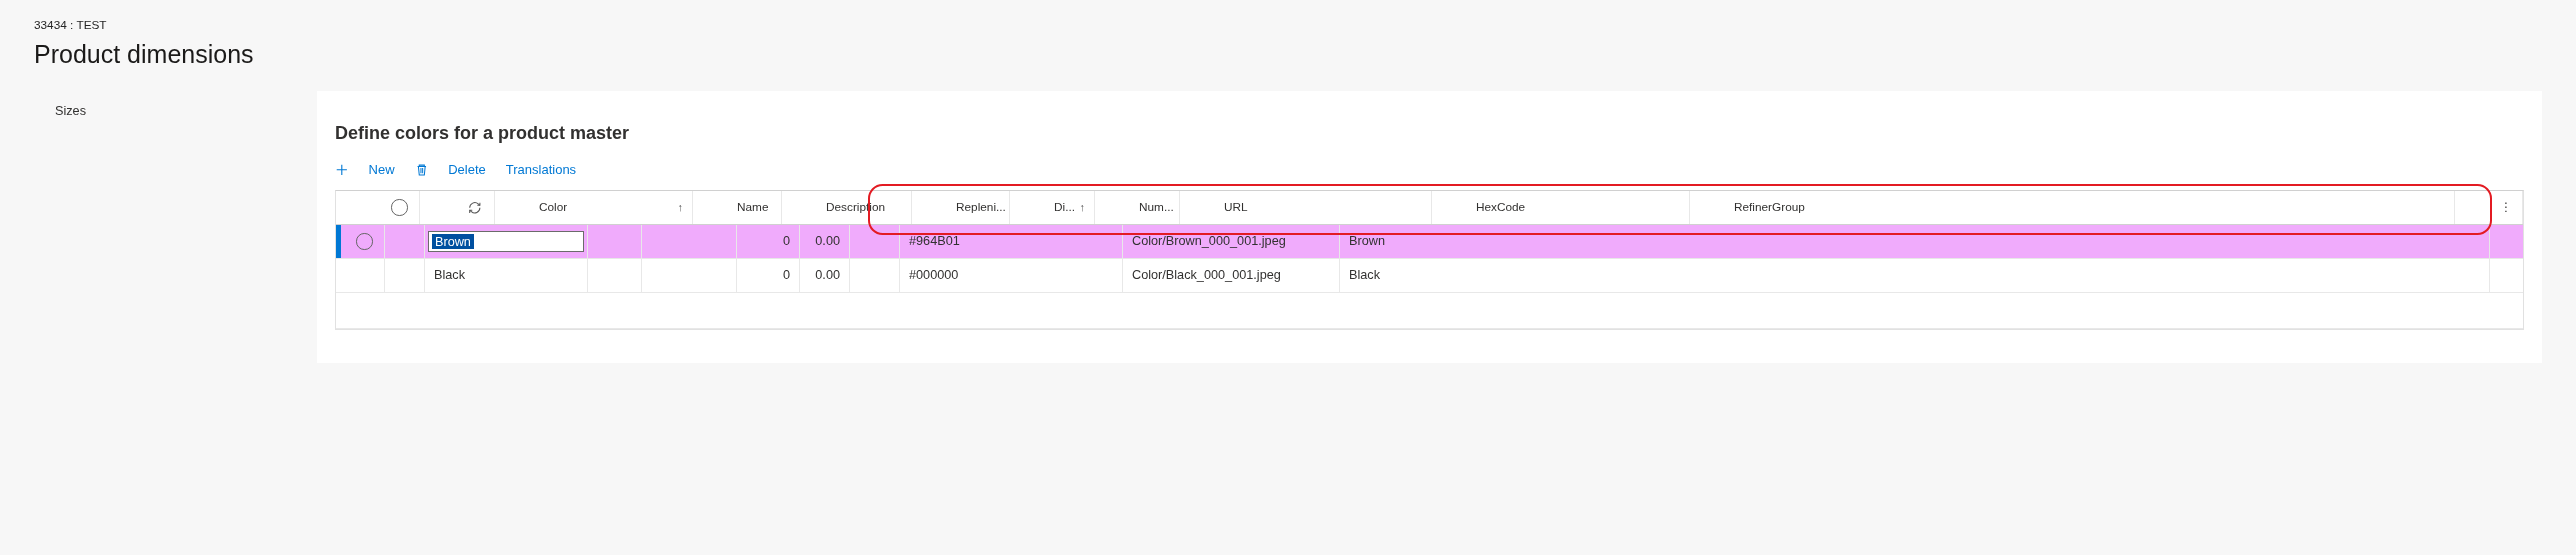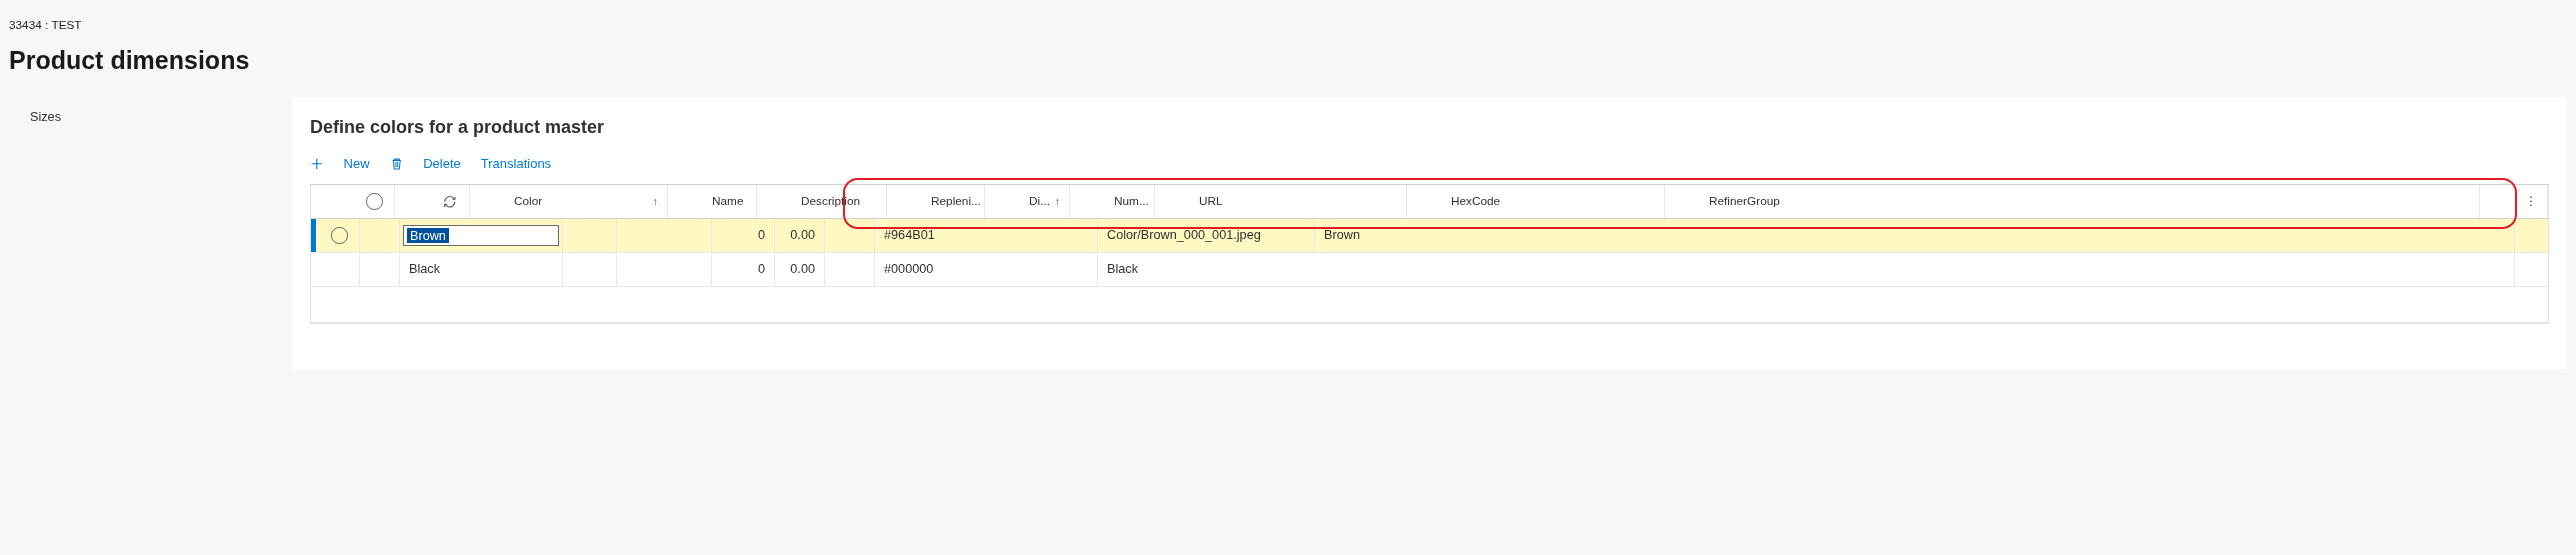--- a/index.html
+++ b/index.html
@@ -5,31 +5,31 @@
     * { box-sizing: border-box; }
     body {
       margin: 0;
       padding: 0;
       font-family: "Segoe UI", -apple-system, sans-serif;
       background: #f7f7f7;
       color: #323130;
       font-size: 12.7px;
     }
     .page {
-      padding: 18px 9px;
+      padding: 18px 34px;
     }
     .breadcrumb {
       font-size: 11.8px;
       color: #252525;
       margin-bottom: 7.2px;
     }
     .page-title {
       font-size: 25px;
-      font-weight: 700;
-      margin: 14px 0 22px 0;
+      font-weight: 400;
+      margin: 8px 0 22px 0;
       color: #1b1a19;
     }
     .layout {
       display: flex;
       gap: 29px;
       justify-content: space-between;
     }
     .sidebar {
       width: 254px;
       flex-shrink: 0;
@@ -49,21 +49,21 @@
     .main {
       flex: 1;
       background: #ffffff;
       padding: 16.3px 18px;
       min-height: 272px;
       position: relative;
     }
     .section-title {
       font-size: 18px;
       font-weight: 600;
-      margin: 4px 0 18px 0;
+      margin: 16px 0 18px 0;
     }
     .toolbar {
       display: flex;
       gap: 20px;
       margin-bottom: 12.7px;
       align-items: center;
     }
     .tool-btn {
       color: #0078d4;
       cursor: pointer;
@@ -113,21 +113,21 @@
     .col-name { width: 54px; }
     .col-desc { width: 95px; }
     .col-replen { width: 63px; }
     .col-di { width: 50px; }
     .col-num { width: 50px; }
     .col-hex { width: 223px; }
     .col-url { width: 217px; }
     .col-refiner { flex: 1; }
     .col-more { width: 33px; justify-content:center;}
     .row-selected {
-      background: #fef9c3;
+      background: #f0abfc;
     }
     .row-marker {
       width: 5.4px;
       background: #0078d4;
     }
     .circle {
       width: 16.3px; height: 16.3px;
       border: 0.9px solid #666;
       border-radius: 50%;
       display:inline-block;
@@ -269,20 +269,21 @@
           <div class="cell col-marker"></div>
           <div class="cell col-sel"></div>
           <div class="cell col-refresh"></div>
           <div class="cell col-color">Black</div>
           <div class="cell col-name"></div>
           <div class="cell col-desc"></div>
           <div class="cell col-replen num">0</div>
           <div class="cell col-di num">0.00</div>
           <div class="cell col-num num"></div>
           <div class="cell col-hex">#000000</div>
+          <div class="cell col-url">Color/Black_000_001.jpeg</div>
           <div class="cell col-refiner">Black</div>
           <div class="cell col-more"></div>
         </div>
 
         <div class="grid-row" style="height:36px;"></div>
 
       </div>
     </div>
   </div>
 </div>

